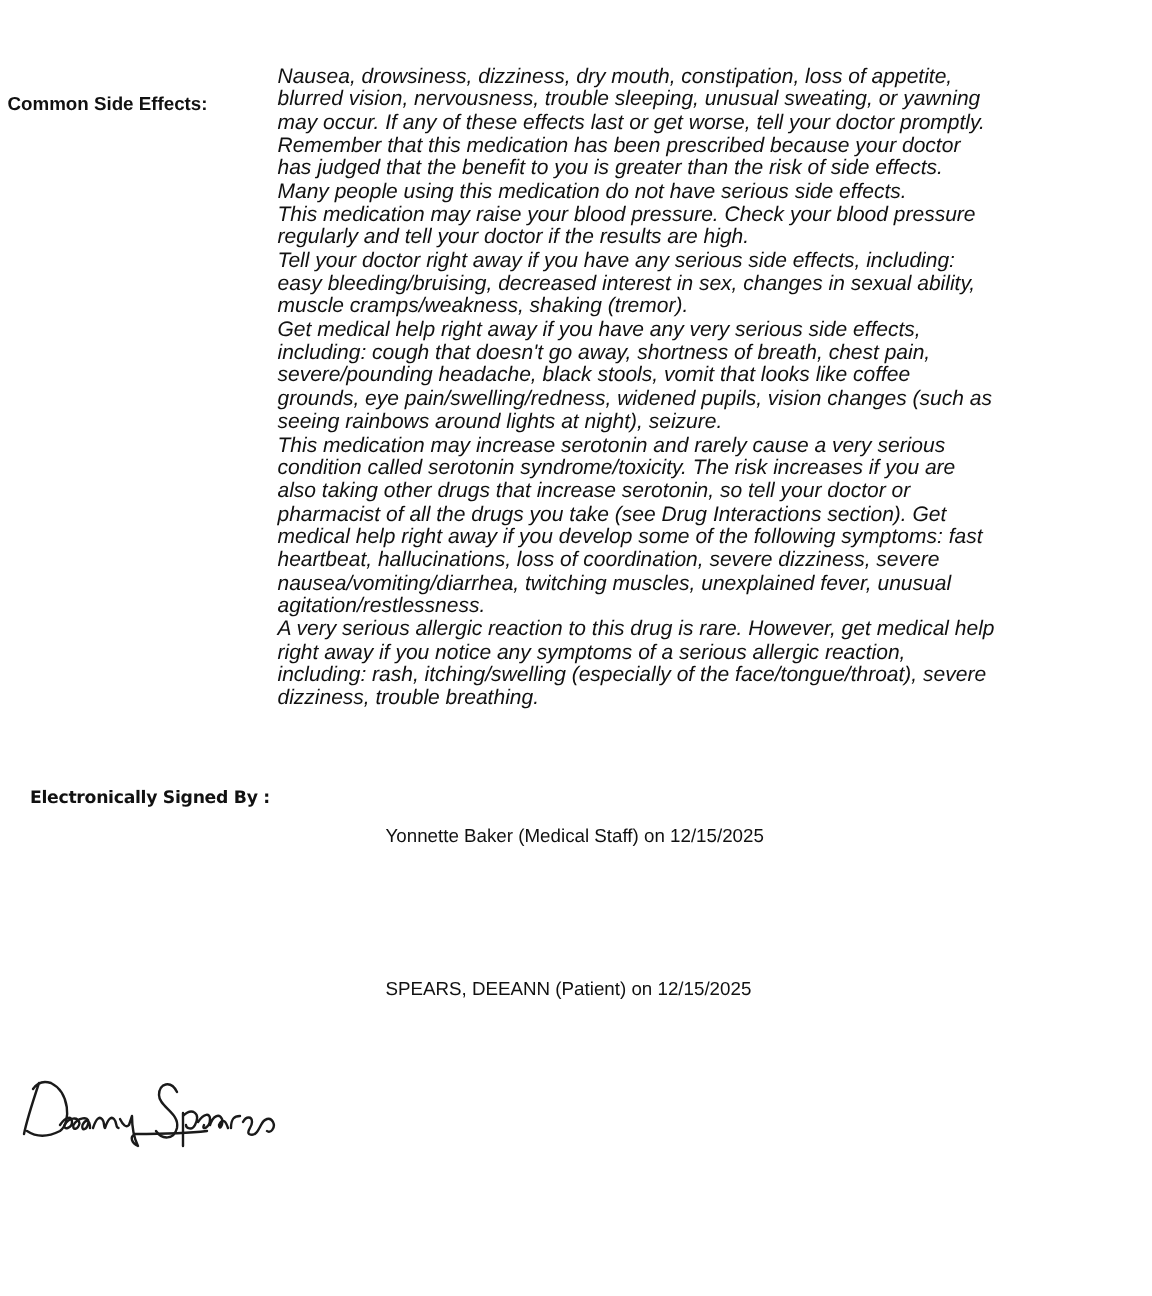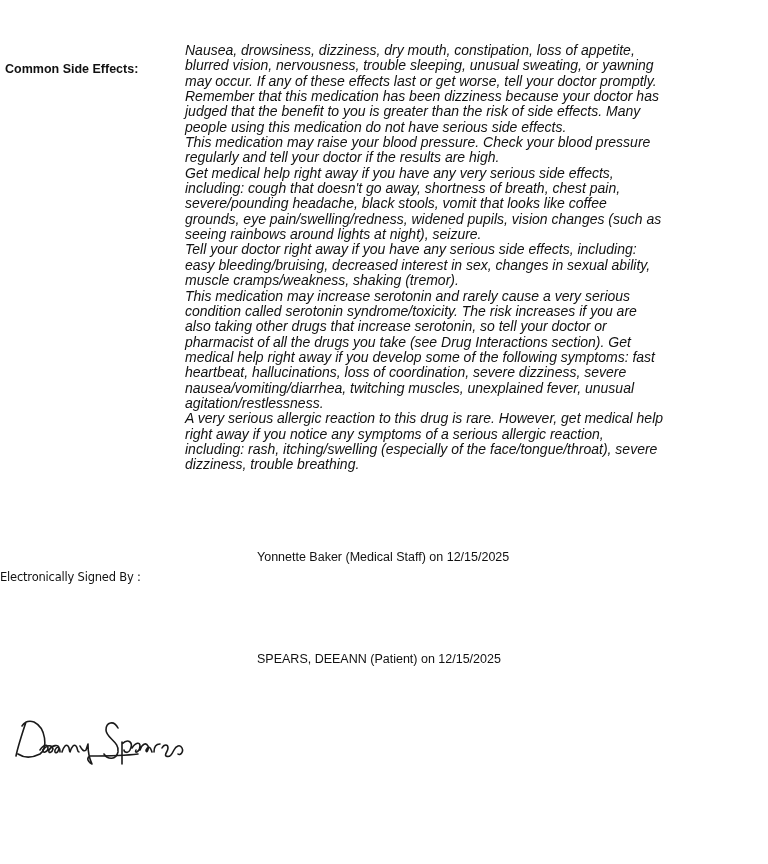--- a/index.html
+++ b/index.html
@@ -38,28 +38,27 @@
       line-height: 15.35px;
       color: #111111;
       font-style: italic;
     }
     .field-value p {
       margin: 0;
       padding: 0;
     }
     .signed-label {
       position: absolute;
-      left: 0;
+      left: 20px;
       top: 524px;
       font-size: 11.5px;
-      font-weight: normal;
+      font-weight: bold;
       font-family: "DejaVu Sans", sans-serif;
       letter-spacing: -0.2px;
       color: #111111;
-      margin-top: 46px;
     }
     .signer {
       position: absolute;
       left: 257px;
       font-size: 12.5px;
       color: #111111;
       text-align: right;
     }
     .signer-staff { top: 550px; }
     .signer-patient { top: 652px; }
@@ -71,24 +70,24 @@
       height: 58px;
     }
   </style>
 </head>
 <body>
 
 <div class="field-row">
   <div class="field-label">Common Side Effects:</div>
   <div class="field-value">
     <p>Nausea, drowsiness, dizziness, dry mouth, constipation, loss of appetite, blurred vision, nervousness, trouble sleeping, unusual sweating, or yawning may occur. If any of these effects last or get worse, tell your doctor promptly.</p>
-    <p>Remember that this medication has been dizziness because your doctor has judged that the benefit to you is greater than the risk of side effects. Many people using this medication do not have serious side effects.</p>
+    <p>Remember that this medication has been prescribed because your doctor has judged that the benefit to you is greater than the risk of side effects. Many people using this medication do not have serious side effects.</p>
     <p>This medication may raise your blood pressure. Check your blood pressure regularly and tell your doctor if the results are high.</p>
+    <p>Tell your doctor right away if you have any serious side effects, including: easy bleeding/bruising, decreased interest in sex, changes in sexual ability, muscle cramps/weakness, shaking (tremor).</p>
     <p>Get medical help right away if you have any very serious side effects, including: cough that doesn't go away, shortness of breath, chest pain, severe/pounding headache, black stools, vomit that looks like coffee grounds, eye pain/swelling/redness, widened pupils, vision changes (such as seeing rainbows around lights at night), seizure.</p>
-    <p>Tell your doctor right away if you have any serious side effects, including: easy bleeding/bruising, decreased interest in sex, changes in sexual ability, muscle cramps/weakness, shaking (tremor).</p>
     <p>This medication may increase serotonin and rarely cause a very serious condition called serotonin syndrome/toxicity. The risk increases if you are also taking other drugs that increase serotonin, so tell your doctor or pharmacist of all the drugs you take (see Drug Interactions section). Get medical help right away if you develop some of the following symptoms: fast heartbeat, hallucinations, loss of coordination, severe dizziness, severe nausea/vomiting/diarrhea, twitching muscles, unexplained fever, unusual agitation/restlessness.</p>
     <p>A very serious allergic reaction to this drug is rare. However, get medical help right away if you notice any symptoms of a serious allergic reaction, including: rash, itching/swelling (especially of the face/tongue/throat), severe dizziness, trouble breathing.</p>
   </div>
 </div>
 
 <div class="signed-label">Electronically Signed By :</div>
 
 <div class="signer signer-staff">Yonnette Baker (Medical Staff) on 12/15/2025</div>
 
 <div class="signer signer-patient">SPEARS, DEEANN (Patient) on 12/15/2025</div>

